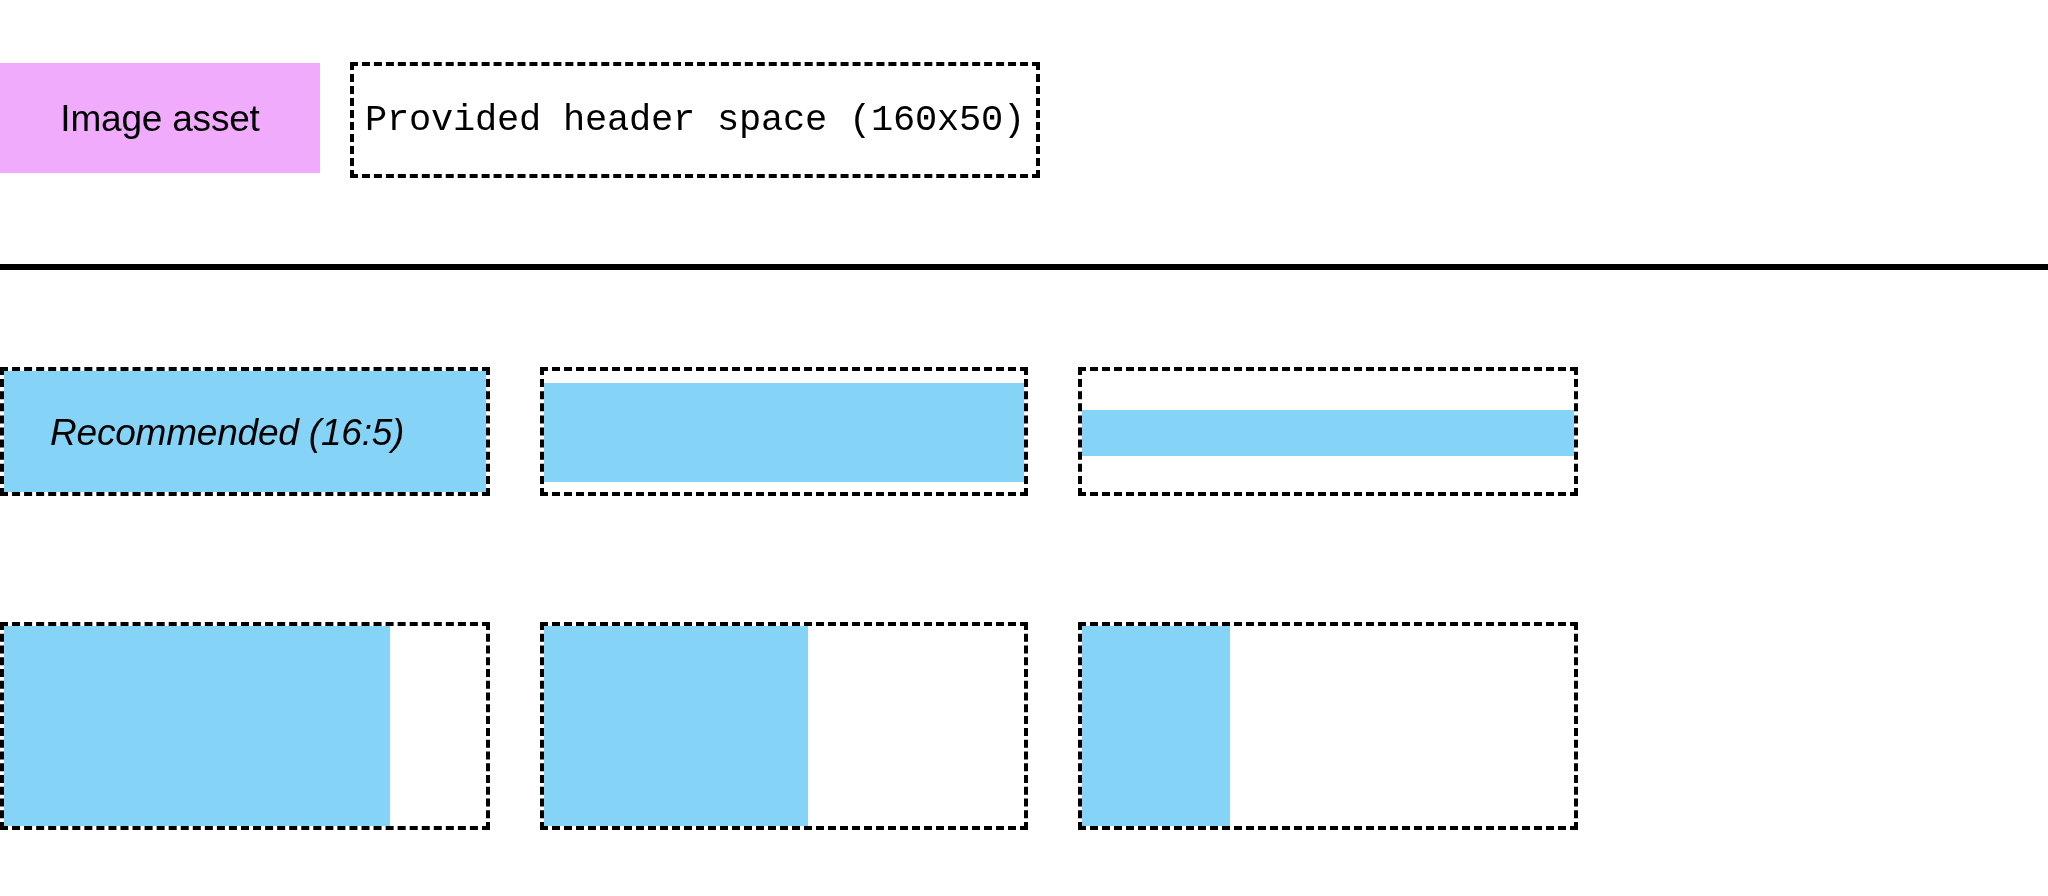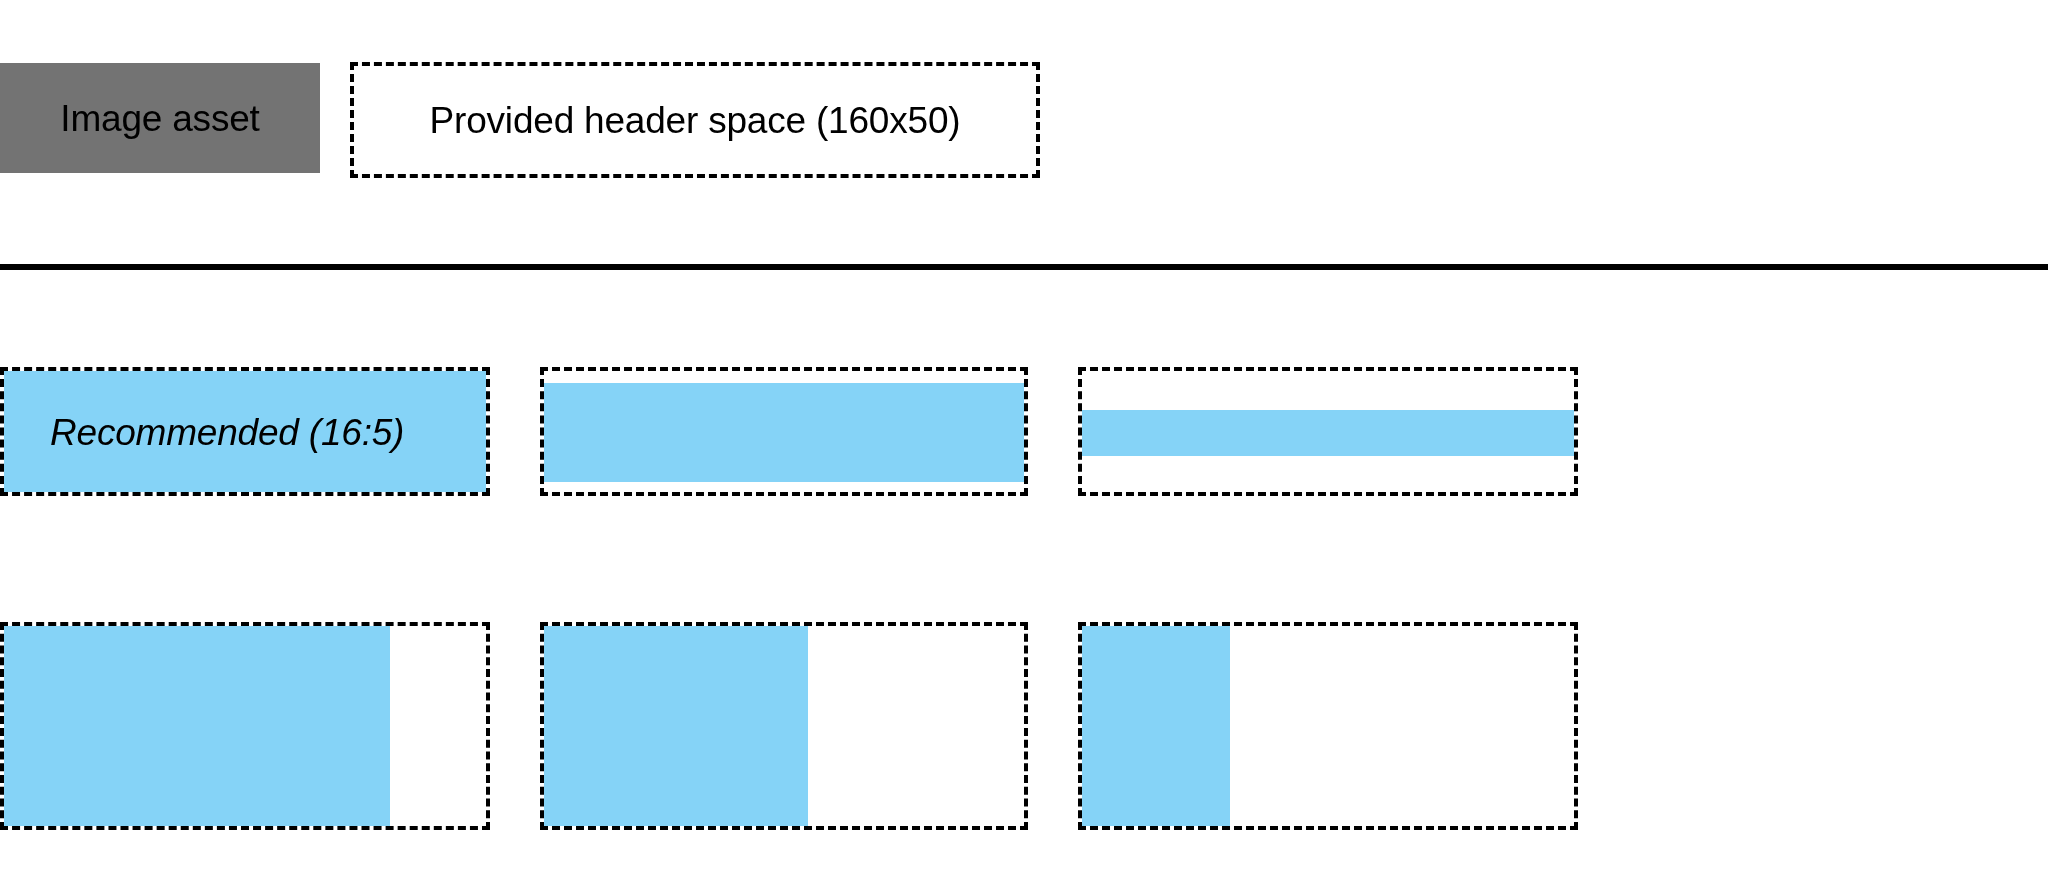--- a/index.html
+++ b/index.html
@@ -22,21 +22,21 @@
     inset: 0;
   }
 
   
   .legend-swatch {
     position: absolute;
     left: 0px;
     top: 63px;
     width: 320px;
     height: 110px;
-    background: #737373;
+    background: #f0abfc;
     display: flex;
     align-items: center;
     justify-content: center;
     box-sizing: border-box;
   }
   .legend-swatch-label {
     font-size: 37px;
     color: #000000;
     letter-spacing: -0.2px;
     line-height: 1;
@@ -55,20 +55,21 @@
     display: flex;
     align-items: center;
     justify-content: center;
   }
   .legend-dashbox-label {
     font-size: 37px;
     color: #000000;
     letter-spacing: -0.2px;
     line-height: 1;
     white-space: nowrap;
+    font-family: Liberation Mono, monospace;
   }
 
   
   .divider {
     position: absolute;
     left: 0px;
     top: 264px;
     width: 2048px;
     height: 6px;
     background: #000000;

